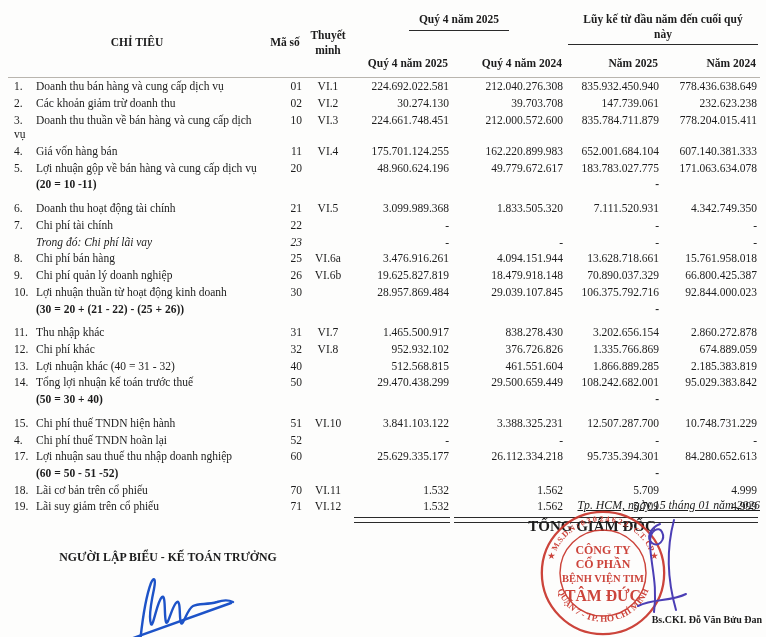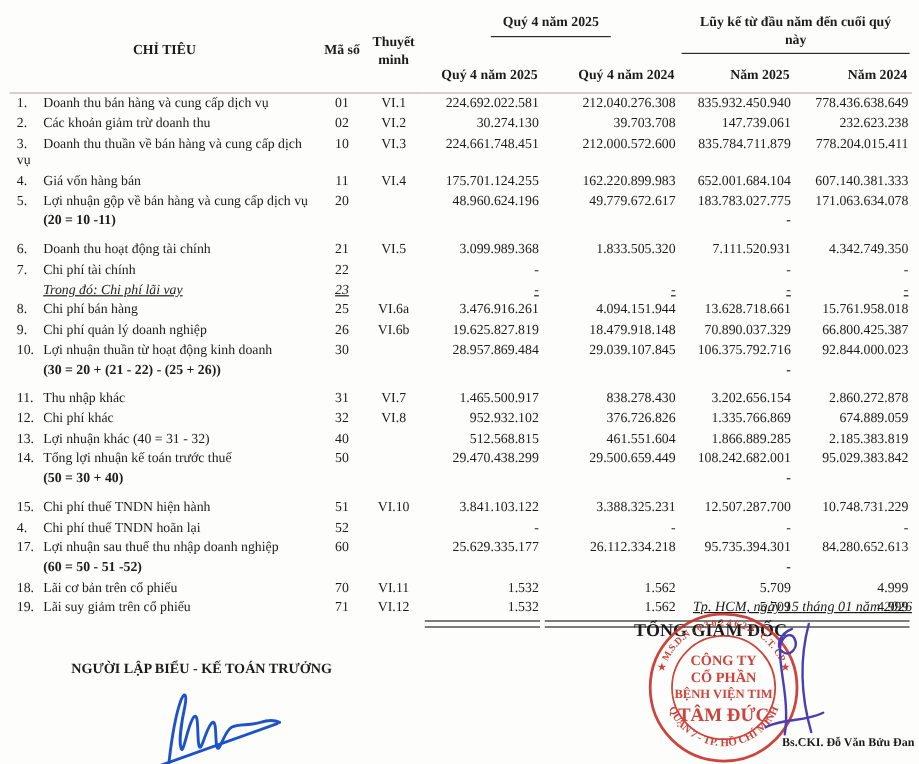--- a/index.html
+++ b/index.html
@@ -12,25 +12,25 @@
   col.c-n1{width:100px;} col.c-n2{width:114px;} col.c-n3{width:96px;} col.c-n4{width:98px;}
   th,td{font-size:11.5px;line-height:1.28;padding:1px 2px;vertical-align:top;font-weight:normal;}
   thead th{font-weight:bold;margin-top:25px;}
   thead .mid{vertical-align:middle;text-align:center;}
   thead th.grp{text-align:center;padding-top:4px;}
   thead th.grp .grpline{display:inline-block;border-bottom:1.4px solid #2a2a2a;padding:0 10px 3px 10px;}
   thead tr.h2 th{text-align:right;padding:10px 4px 6px 2px;}
   thead tr.h2 th,thead th.rsp{border-bottom:1px solid #b9b5ae;}
   td.c-label{text-align:left;padding-left:6px;}
   td .no{display:inline-block;width:22px;}
-  td.c-code,th.c-code{text-align:center;}
+  td.c-code,th.c-code{text-align:right;}
   td.c-note,th.c-note{text-align:center;}
   td.c-num{text-align:right;padding-right:3px;}
   tr.bold td{font-weight:normal;}
-  tr.italic td{font-style:italic;text-decoration:underline;}
+  tr.italic td{font-style:italic;}
   tr.gap td{padding-top:8px;}
   tr.formula-row td{font-weight:bold;}
   tr.formula-row td.c-label{padding-left:28px;}
   tfoot td{padding:0 2px;}
   .dbl{height:4px;border-top:1.3px solid #2a2a2a;border-bottom:1.3px solid #2a2a2a;margin-top:2px;}
   
   .sigzone{position:absolute;left:0;top:492px;width:766px;height:145px;}
   .left-block{position:absolute;left:48px;top:22px;width:240px;text-align:center;margin-top:36px;}
   .sig-title{font-size:11.8px;font-weight:bold;white-space:nowrap;}
   .left-sig{margin:-4px 0 -8px 10px;}

